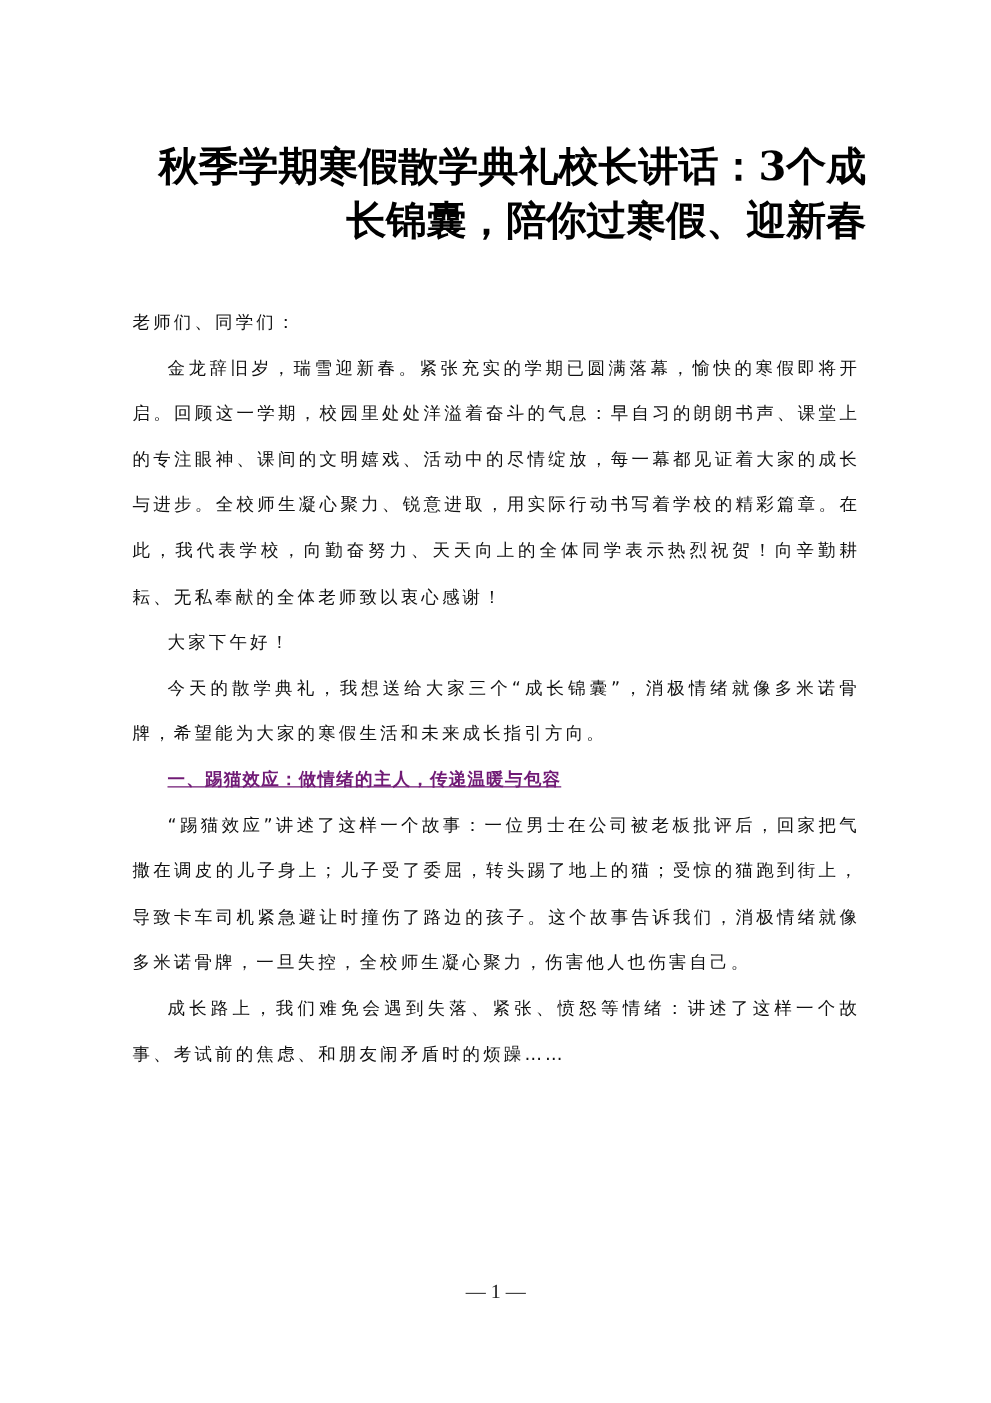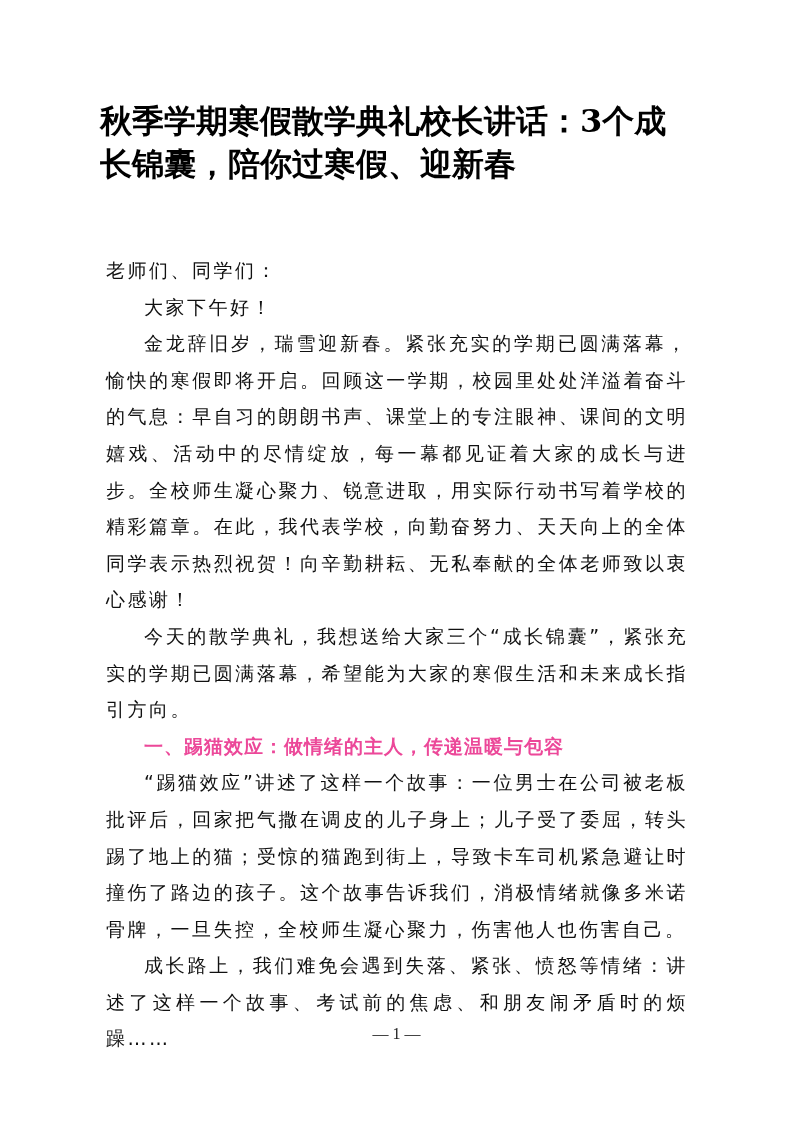--- a/index.html
+++ b/index.html
@@ -1,48 +1,48 @@
 <!DOCTYPE html>
 <html><head>
 <meta charset="utf-8">
 <style>
   html, body { margin: 0; padding: 0; background: #ffffff; }
   body { width: 793px; height: 1122px; position: relative; overflow: hidden; }
   .page { position: absolute; left: 0; top: 0; width: 793px; height: 1122px; background: #fff; }
   .title {
-    position: absolute; left: 100px; top: 100px; width: 593px;
-    text-align: left;
+    position: absolute; left: 100px; top: 112px; width: 593px;
+    text-align: right;
     font-family: "DejaVu Serif", "Liberation Serif", serif;
     font-weight: bold; font-size: 32px; line-height: 43px; color: #000;
     letter-spacing: 0px;
   }
   .body {
-    position: absolute; left: 106px; top: 252px; width: 582px;
+    position: absolute; left: 106px; top: 240px; width: 582px;
     font-family: "DejaVu Sans", "Liberation Serif", serif;
-    font-size: 19px; line-height: 36.6px; color: #111;
+    font-size: 14px; line-height: 36.6px; color: #111;
     text-align: justify; letter-spacing: 2.5px;
   }
   .body p { margin: 0; }
   .indent { text-indent: 2em; }
-  .heading { font-weight: bold; letter-spacing: 1px; text-indent: 2em; color: #ec4899; }
+  .heading { font-weight: bold; letter-spacing: 1px; text-indent: 2em; color: #701a75; text-decoration: underline; }
   .footer {
     position: absolute; left: 0; top: 1025px; width: 793px; text-align: center;
     font-family: "Liberation Serif", serif; font-size: 16px; color: #222;
   }
 </style>
 </head>
 <body>
 
 <div class="page">
   <div class="title">秋季学期寒假散学典礼校长讲话：3个成长锦囊，陪你过寒假、迎新春</div>
 
   <div class="body">
     <p>老师们、同学们：</p>
+    <p class="indent">金龙辞旧岁，瑞雪迎新春。紧张充实的学期已圆满落幕，愉快的寒假即将开启。回顾这一学期，校园里处处洋溢着奋斗的气息：早自习的朗朗书声、课堂上的专注眼神、课间的文明嬉戏、活动中的尽情绽放，每一幕都见证着大家的成长与进步。全校师生凝心聚力、锐意进取，用实际行动书写着学校的精彩篇章。在此，我代表学校，向勤奋努力、天天向上的全体同学表示热烈祝贺！向辛勤耕耘、无私奉献的全体老师致以衷心感谢！</p>
     <p class="indent">大家下午好！</p>
-    <p class="indent">金龙辞旧岁，瑞雪迎新春。紧张充实的学期已圆满落幕，愉快的寒假即将开启。回顾这一学期，校园里处处洋溢着奋斗的气息：早自习的朗朗书声、课堂上的专注眼神、课间的文明嬉戏、活动中的尽情绽放，每一幕都见证着大家的成长与进步。全校师生凝心聚力、锐意进取，用实际行动书写着学校的精彩篇章。在此，我代表学校，向勤奋努力、天天向上的全体同学表示热烈祝贺！向辛勤耕耘、无私奉献的全体老师致以衷心感谢！</p>
-    <p class="indent">今天的散学典礼，我想送给大家三个“成长锦囊”，紧张充实的学期已圆满落幕，希望能为大家的寒假生活和未来成长指引方向。</p>
+    <p class="indent">今天的散学典礼，我想送给大家三个“成长锦囊”，消极情绪就像多米诺骨牌，希望能为大家的寒假生活和未来成长指引方向。</p>
     <p class="heading">一、踢猫效应：做情绪的主人，传递温暖与包容</p>
     <p class="indent">“踢猫效应”讲述了这样一个故事：一位男士在公司被老板批评后，回家把气撒在调皮的儿子身上；儿子受了委屈，转头踢了地上的猫；受惊的猫跑到街上，导致卡车司机紧急避让时撞伤了路边的孩子。这个故事告诉我们，消极情绪就像多米诺骨牌，一旦失控，全校师生凝心聚力，伤害他人也伤害自己。</p>
     <p class="indent">成长路上，我们难免会遇到失落、紧张、愤怒等情绪：讲述了这样一个故事、考试前的焦虑、和朋友闹矛盾时的烦躁……</p>
   </div>
 
   <div class="footer">— 1 —</div>
 </div>
 
 </body></html>

